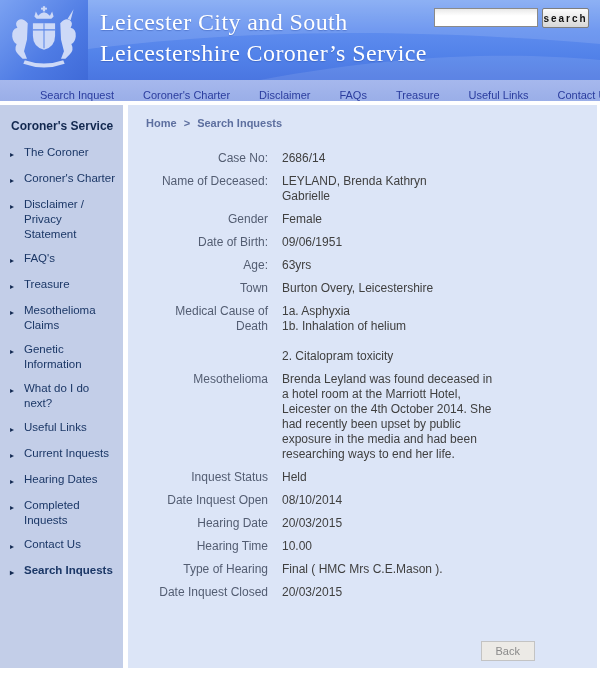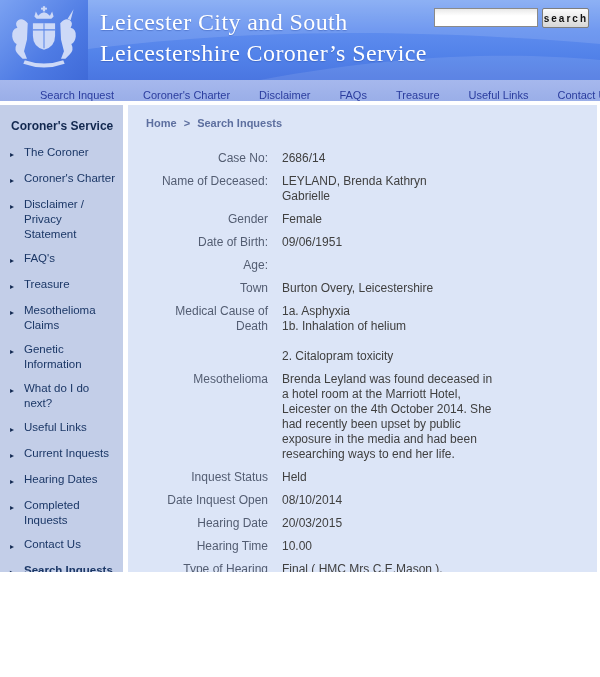--- a/index.html
+++ b/index.html
@@ -1,36 +1,36 @@
 <!DOCTYPE html>
 <html><head>
 <meta charset="utf-8">
 <style>
   * { margin:0; padding:0; box-sizing:border-box; }
   html,body { background:#ffffff; }
   body { font-family:"Liberation Sans", sans-serif; width:600px; }
-  .page { width:600px; height:572px; background:#fff; overflow:hidden; position:relative; }
+  .page { width:600px; height:668px; background:#fff; overflow:hidden; position:relative; }
 
   
   .header { position:relative; height:80px;
     background:linear-gradient(to bottom,#7ea6f3 0%, #5e8cee 38%, #5282e9 70%, #4a76e1 100%); overflow:hidden; }
   .header-wave { position:absolute; top:0; left:0; width:600px; height:80px; pointer-events:none; }
   .logo-panel { position:absolute; left:0; top:0; width:88px; height:80px;
     background:linear-gradient(135deg,#7ba2f2 0%, #4e7be4 60%, #3f6ad8 100%);
     display:flex; align-items:center; justify-content:center; }
   .site-title { position:absolute; left:100px; top:7px; color:#ffffff;
     font-family:"Liberation Serif", serif; font-size:24px; line-height:31px; letter-spacing:.4px;
     text-shadow:0 1px 1px rgba(30,60,150,.35); }
   .search-input { position:absolute; right:62px; top:8px; width:104px; height:19px;
     border:1px solid #8a8a8a; background:linear-gradient(#e9e9e9,#ffffff 40%);
     font-size:11px; padding:0 4px; font-family:"Liberation Sans", sans-serif; }
   .search-btn { position:absolute; right:11px; top:8px; width:47px; height:20px;
     background:linear-gradient(#fbfbfb,#d7d7d7); border:1px solid #7d7d7d; border-radius:2px;
     font-size:10px; font-weight:bold; letter-spacing:2px; color:#111; cursor:pointer;
-    font-family:"Liberation Sans", sans-serif;text-align:right; }
+    font-family:"Liberation Sans", sans-serif; }
 
   
   .nav { height:21px; background:linear-gradient(#a6b8ed,#9aaee8); display:flex; align-items:flex-end;
     padding-left:40px; }
   .nav-item { font-size:11px; color:#2a3c9e; margin-right:29px; cursor:pointer; white-space:nowrap; }
 
   
   .middle { display:flex; margin-top:4px; min-height:525px; }
   .sidebar { width:123px; background:#c3cee8; padding:12px 6px 10px 10px; margin-right:5px; flex-shrink:0; }
   .side-heading { font-size:12px; font-weight:bold; color:#12284f; margin:2px 0 12px 1px; }
@@ -209,20 +209,21 @@
           <div class="val">Female</div>
         </div>
 
         <div class="row">
           <div class="lbl">Date of Birth:</div>
           <div class="val">09/06/1951</div>
         </div>
 
         <div class="row">
           <div class="lbl">Age:</div>
+          <div class="val">63yrs</div>
         </div>
 
         <div class="row">
           <div class="lbl">Town</div>
           <div class="val">Burton Overy, Leicestershire</div>
         </div>
 
         <div class="row">
           <div class="lbl">Medical Cause of Death</div>
           <div class="val">1a. Asphyxia

